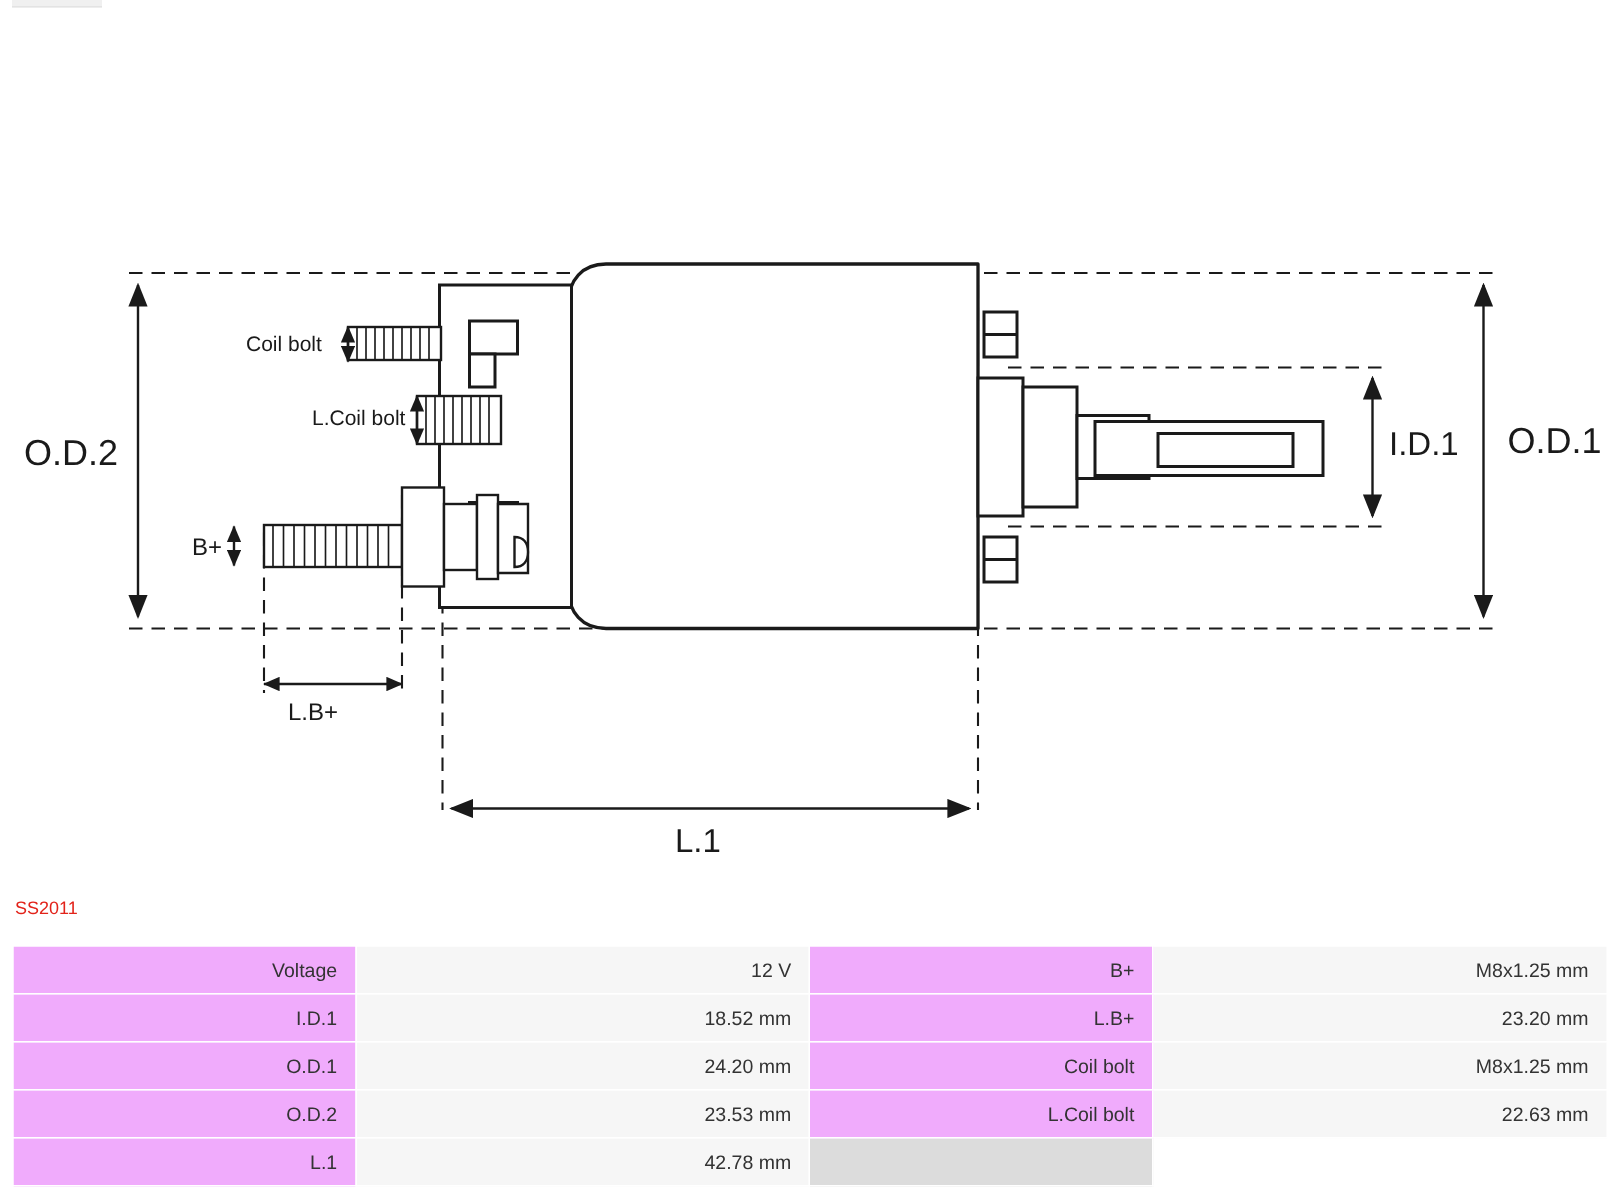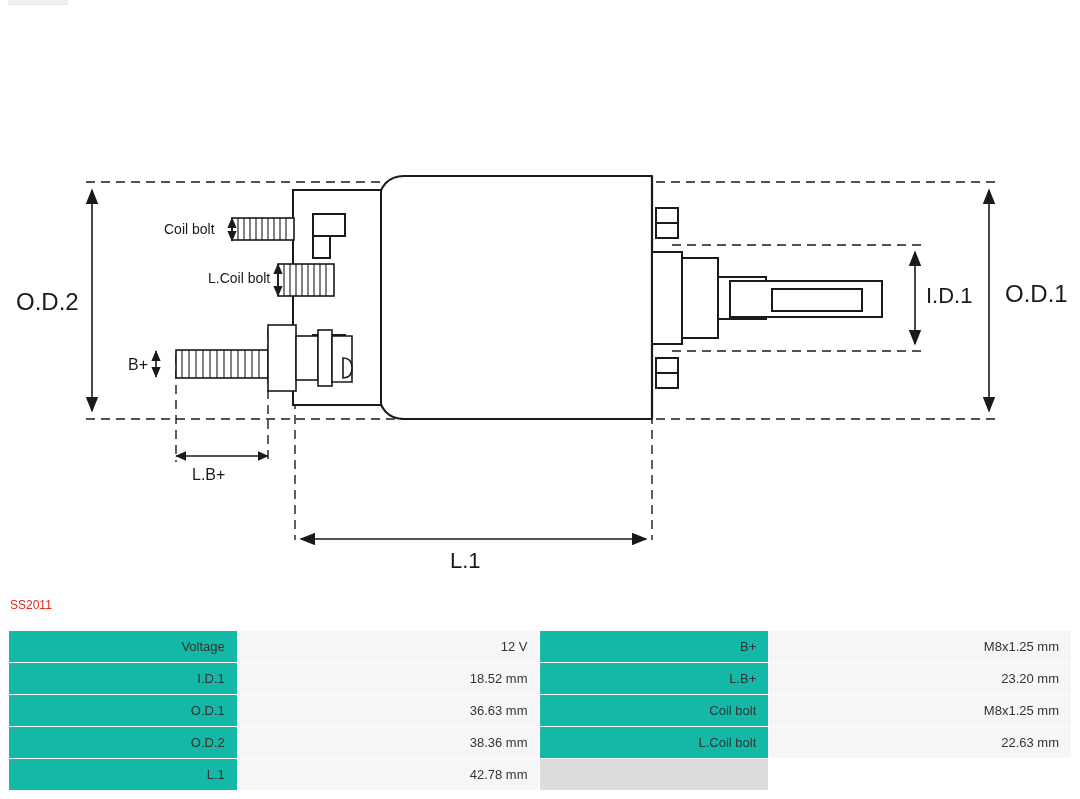--- a/index.html
+++ b/index.html
@@ -43,21 +43,21 @@
     border-collapse: collapse;
     font-size: 13px;
     color: #333333;
   }
   .spec-table td {
     height: 32px;
     padding: 0 12px;
     border: 1px solid #ffffff;
   }
   .spec-table td.label {
-    background: #14b8a6;
+    background: #f0abfc;
     text-align: right;
     width: 198px;
     color: #333333;
   }
   .spec-table td.value {
     background: #f6f6f6;
     text-align: right;
     width: 262px;
     color: #333333;
     margin-left: 48px;
@@ -236,27 +236,27 @@
         <td class="value">M8x1.25 mm</td>
       </tr>
       <tr>
         <td class="label">I.D.1</td>
         <td class="value">18.52 mm</td>
         <td class="label">L.B+</td>
         <td class="value">23.20 mm</td>
       </tr>
       <tr>
         <td class="label">O.D.1</td>
-        <td class="value">36.63 mm</td>
+        <td class="value">24.20 mm</td>
         <td class="label">Coil bolt</td>
         <td class="value">M8x1.25 mm</td>
       </tr>
       <tr>
         <td class="label">O.D.2</td>
-        <td class="value">38.36 mm</td>
+        <td class="value">23.53 mm</td>
         <td class="label">L.Coil bolt</td>
         <td class="value">22.63 mm</td>
       </tr>
       <tr>
         <td class="label">L.1</td>
         <td class="value">42.78 mm</td>
         <td class="empty-label"></td>
         <td class="empty-value"></td>
       </tr>
     </tbody>

